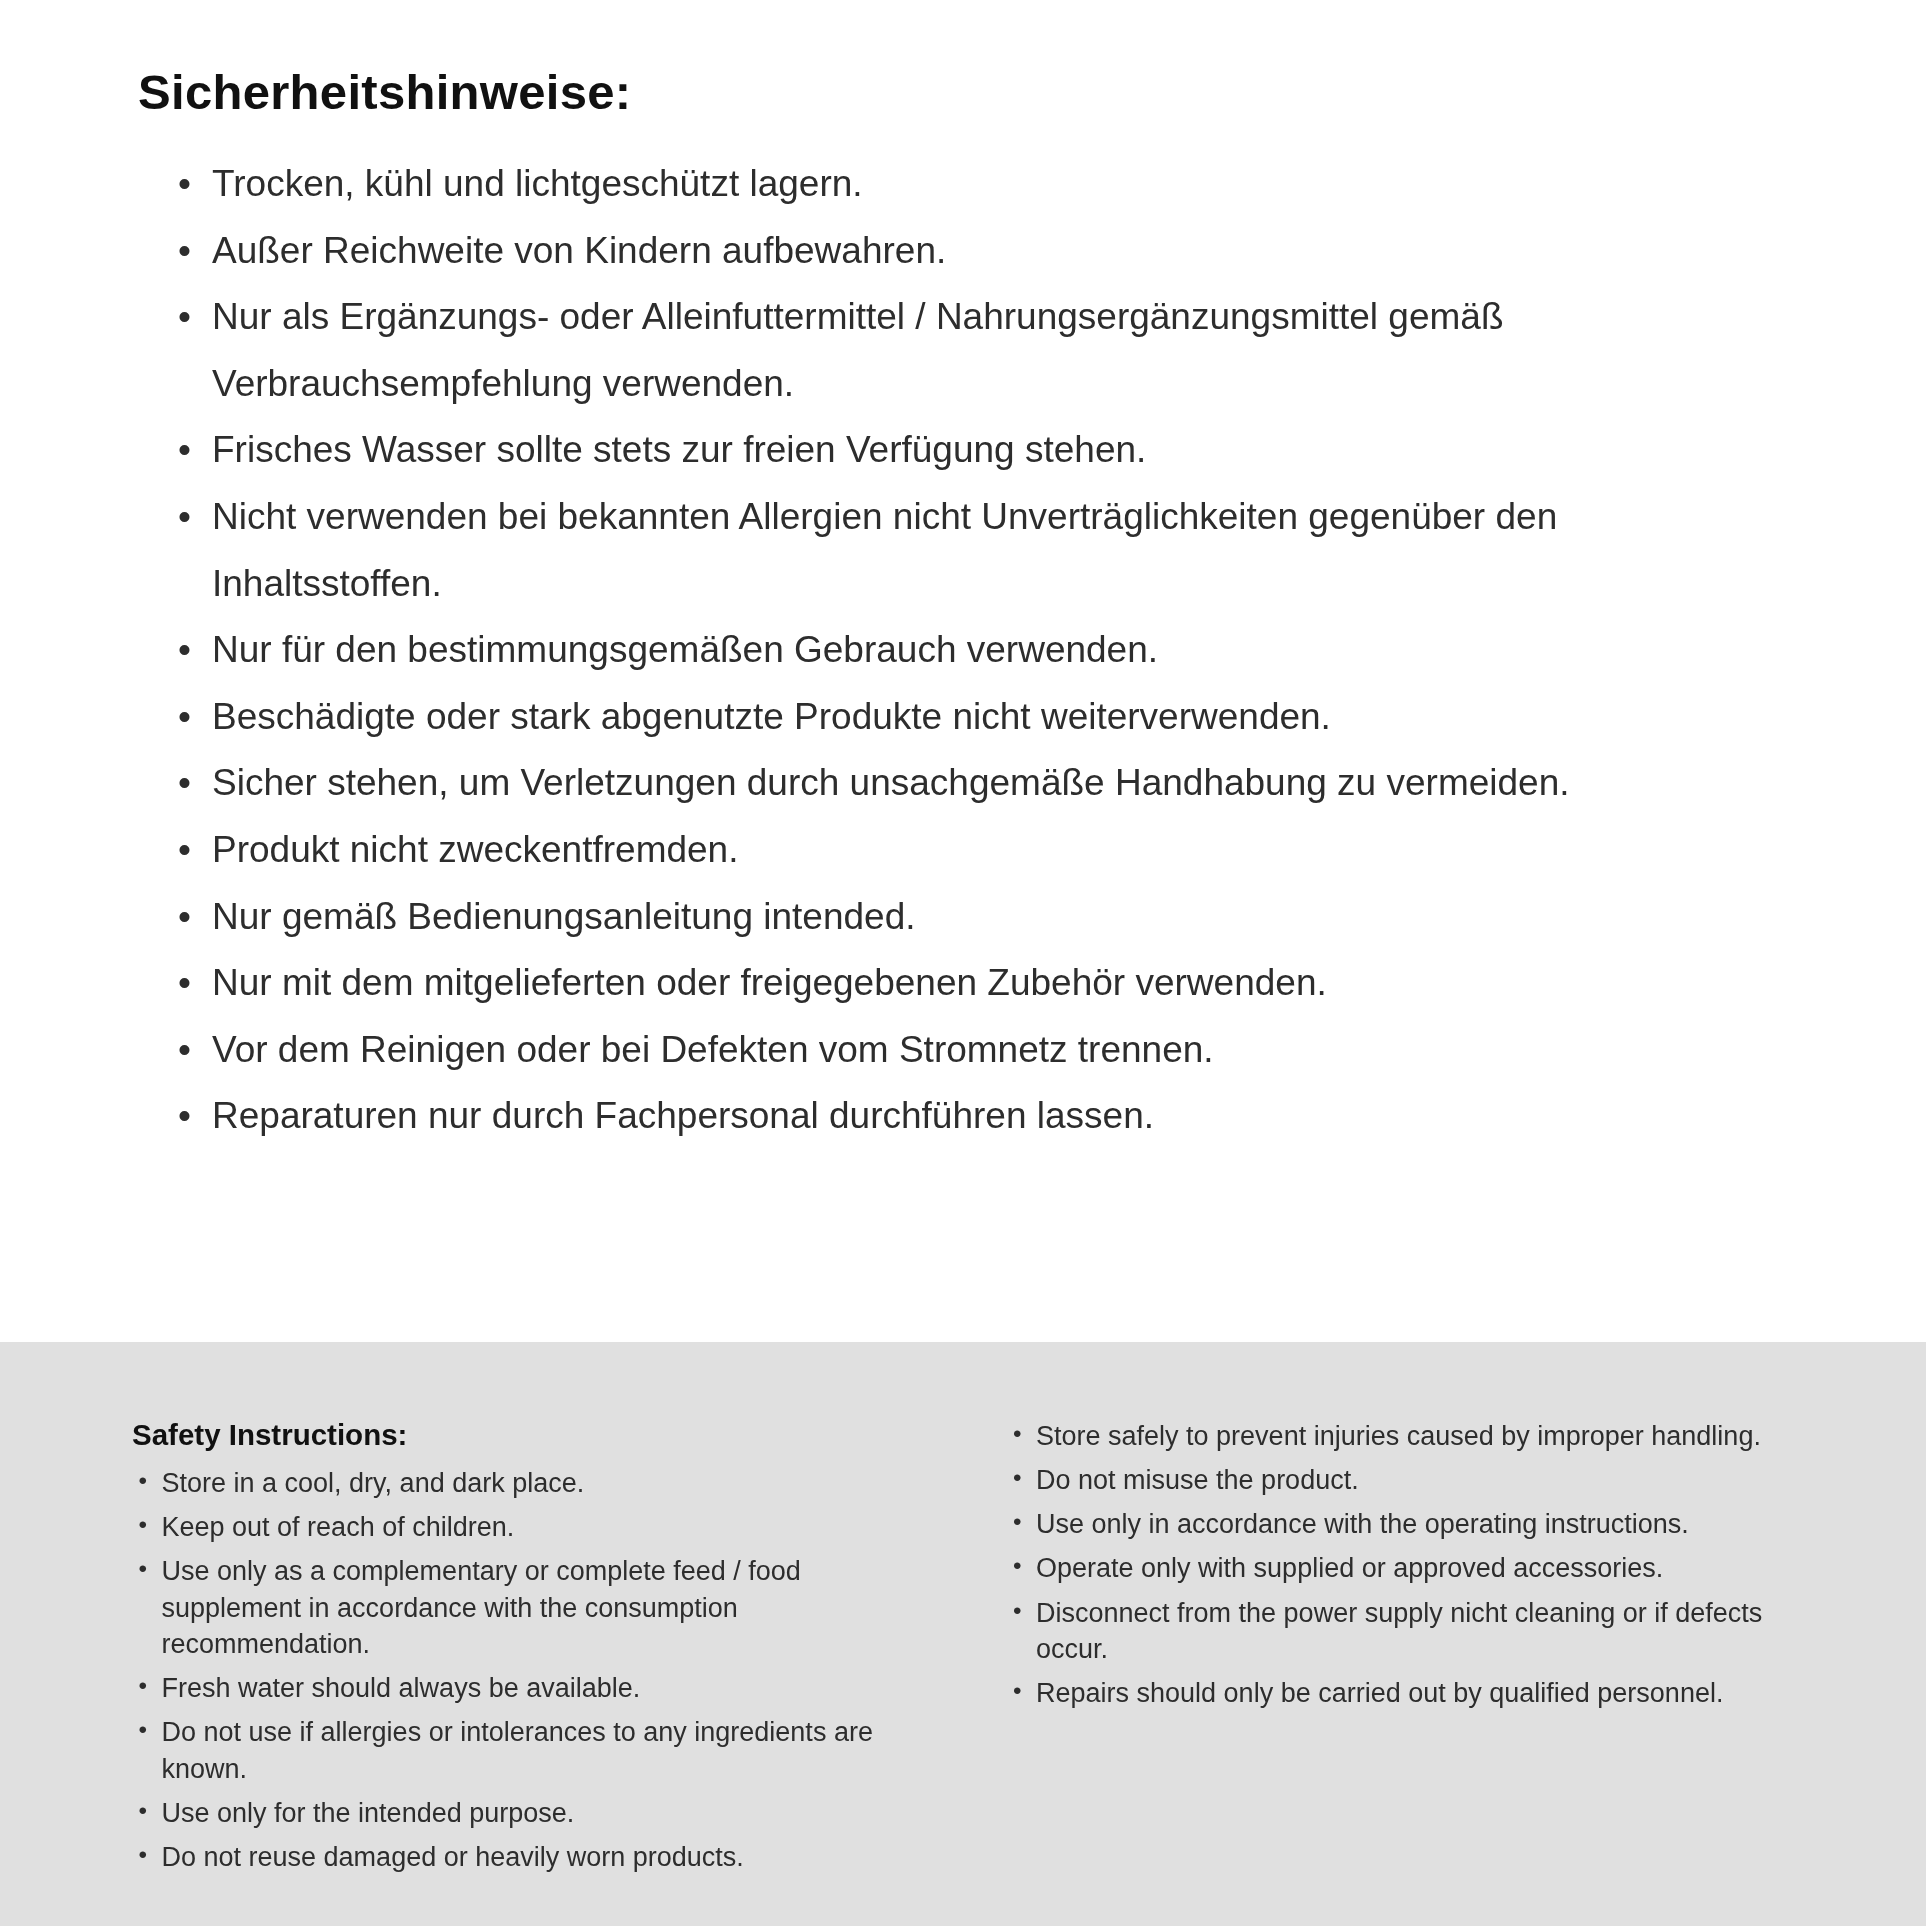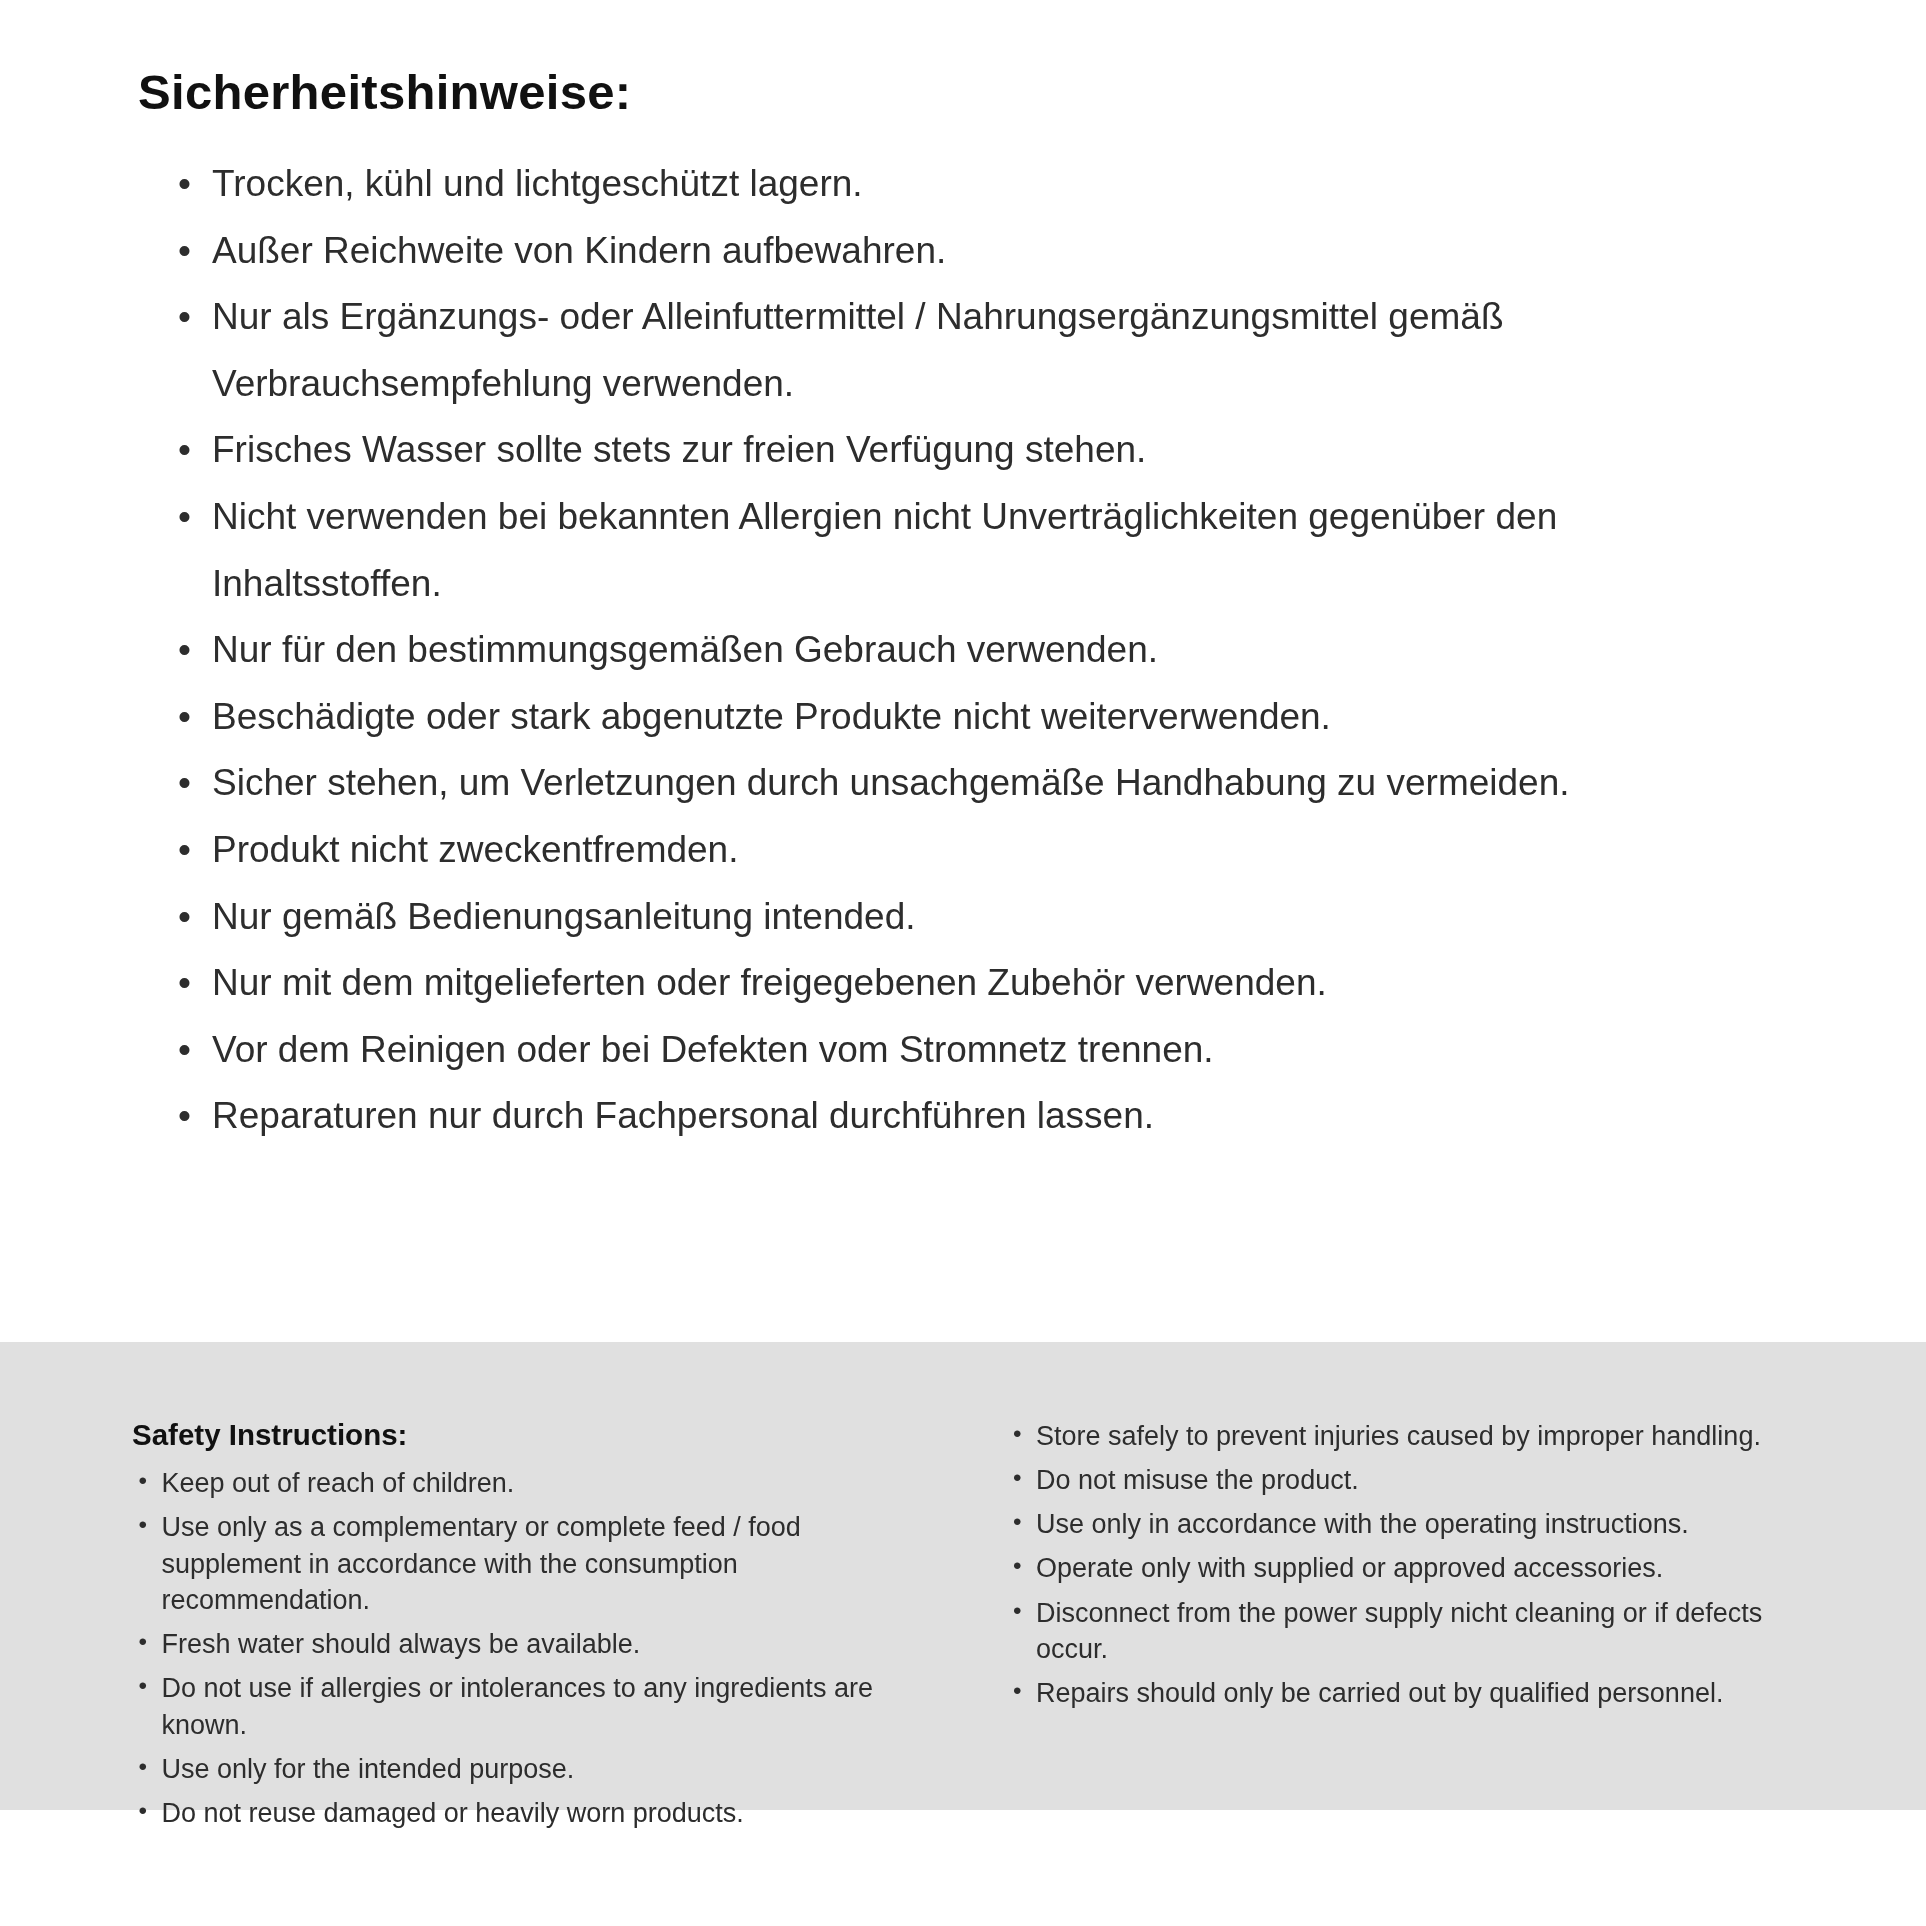--- a/index.html
+++ b/index.html
@@ -42,21 +42,21 @@
     left: 5.1px;
     color: #2d2d2d;
   }
 
   
   .bottom-section {
     position: absolute;
     left: 0;
     top: 1342px;
     width: 1926px;
-    height: 468px;
+    height: 584px;
     background: #e0e0e0;
     padding: 76px 128px 0 132px;
   }
   .columns {
     display: flex;
     gap: 83px;
     align-items: flex-start;
   }
   .col { flex: 1; min-width: 0; }
   .en-title {
@@ -104,20 +104,21 @@
     <li>Vor dem Reinigen oder bei Defekten vom Stromnetz trennen.</li>
     <li>Reparaturen nur durch Fachpersonal durchführen lassen.</li>
   </ul>
 </div>
 
 <div class="bottom-section">
   <div class="columns">
     <div class="col">
       <h2 class="en-title">Safety Instructions:</h2>
       <ul class="en-list">
+        <li>Store in a cool, dry, and dark place.</li>
         <li>Keep out of reach of children.</li>
         <li>Use only as a complementary or complete feed / food supplement in accordance with the consumption recommendation.</li>
         <li>Fresh water should always be available.</li>
         <li>Do not use if allergies or intolerances to any ingredients are known.</li>
         <li>Use only for the intended purpose.</li>
         <li>Do not reuse damaged or heavily worn products.</li>
       </ul>
     </div>
     <div class="col">
       <ul class="en-list">

